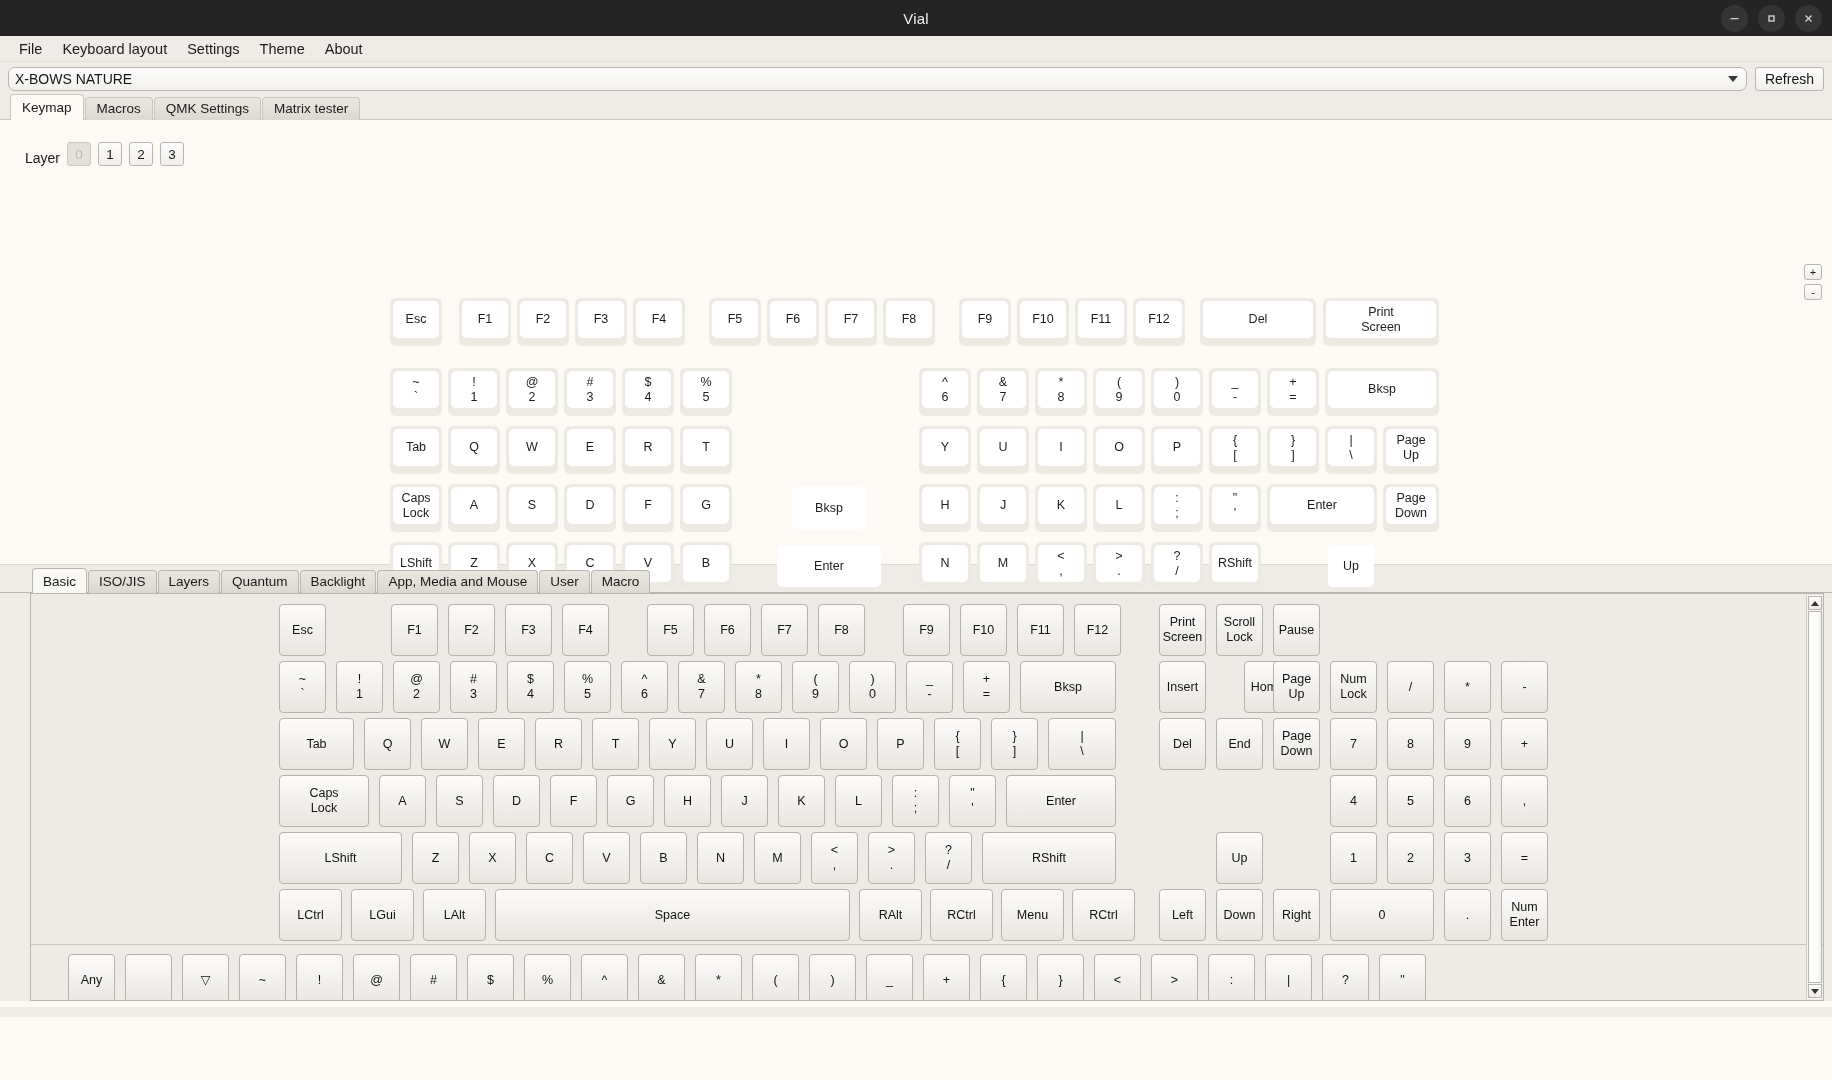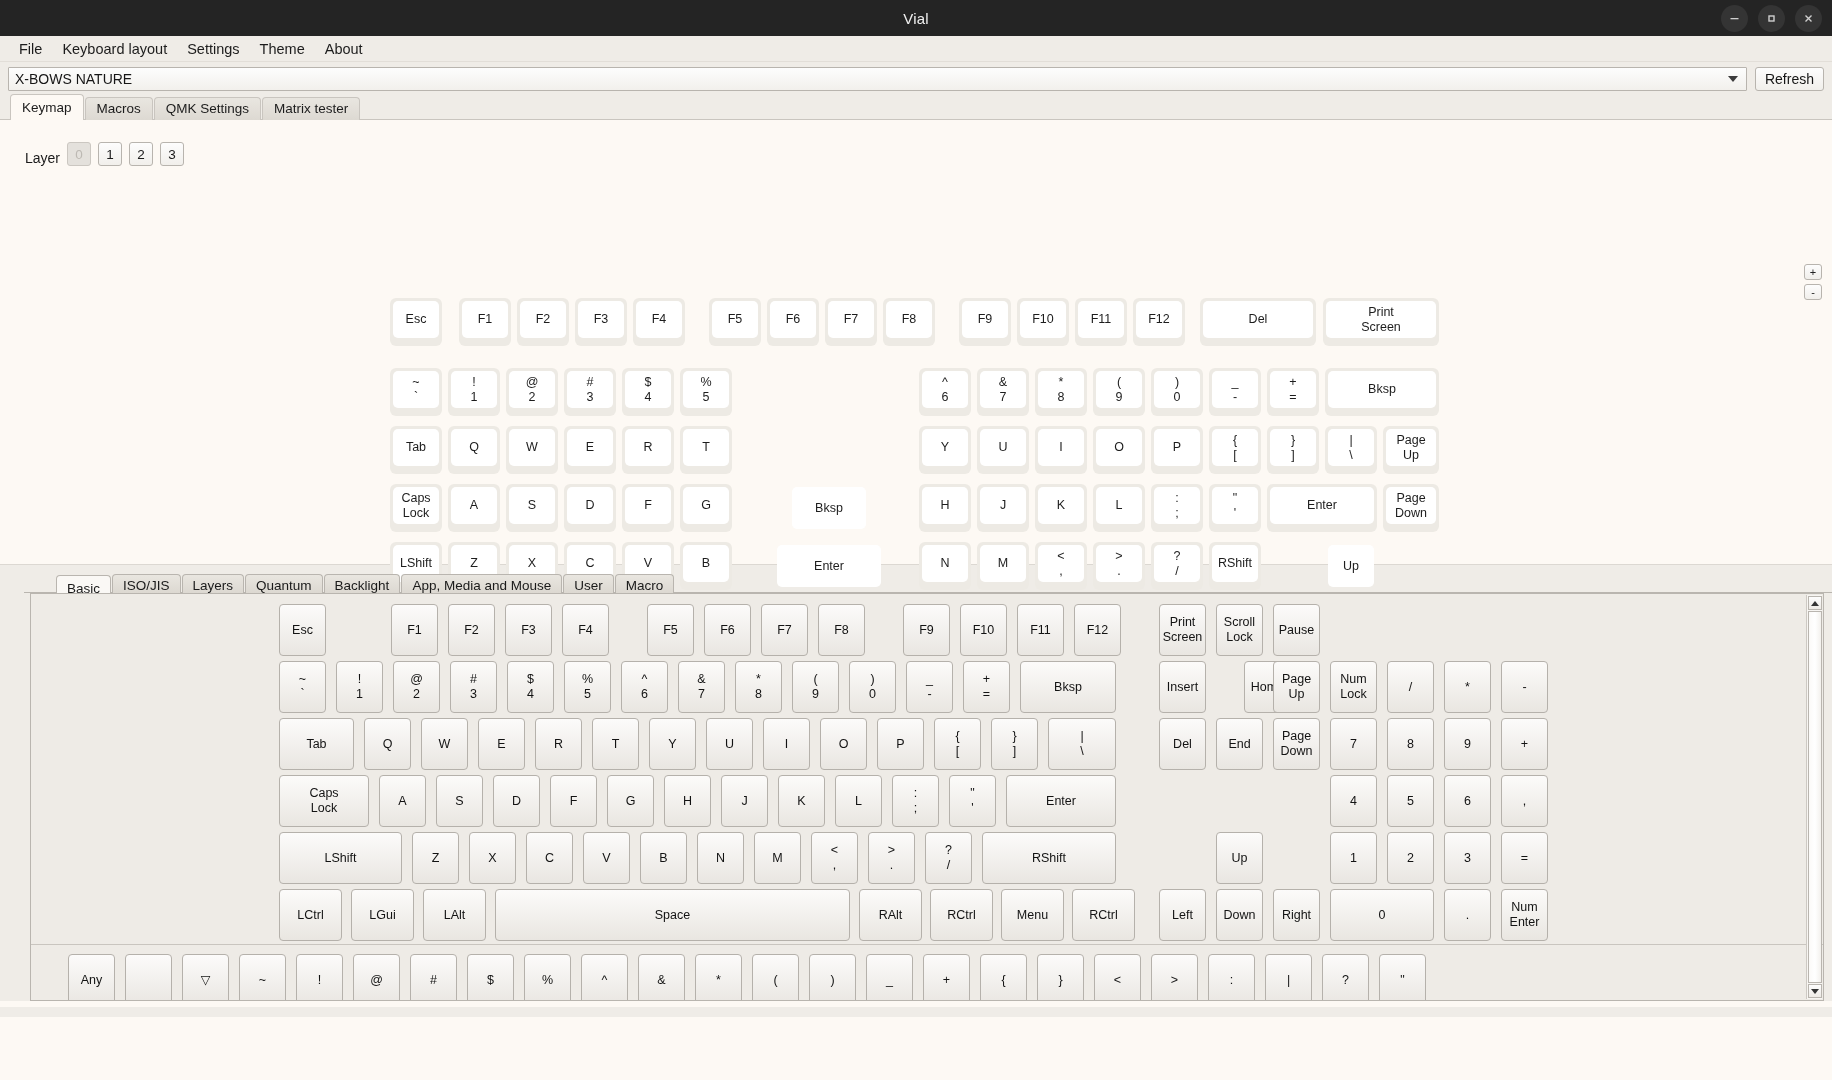--- a/index.html
+++ b/index.html
@@ -36,21 +36,21 @@
   }
 
   
   .kbrow{
     height:34px; background:#efece7; display:flex; align-items:center;
     padding:0 8px; gap:8px;
   }
   .combo{
     flex:1; height:24px;
     background:linear-gradient(#fdfdfd,#f2f0ec);
-    border:1px solid #b8b4ae; border-radius:1px;
+    border:1px solid #b8b4ae; border-radius:7px;
     display:flex; align-items:center; padding:0 6px;
     font-size:14px; color:#161616; position:relative;
   }
   .combo .caret{
     position:absolute; right:8px; top:50%; transform:translateY(-50%);
     width:0;height:0;border-left:5px solid transparent;border-right:5px solid transparent;
     border-top:6px solid #3b3b3b;
   }
   .refresh{
     height:24px; padding:0 9px;
@@ -118,24 +118,23 @@
   }
   .pk.nobase{ background:transparent; }
   .pk.nobase .cap{ bottom:3px; }
   .pk .cap .l2{ font-size:12.5px; }
 
   
   .picker{
     background:#efece7; height:fit-content;
   }
   .ptabs{
-    display:flex; gap:1px;
+    display:flex; align-items:flex-end; gap:1px;
     padding:8px 14px 0 32px; height:28px;
     border-bottom:1px solid #b9b5af;
-    margin-left:24px;
   }
   .ptab{
     font-size:13.5px; color:#1a1a1a;
     padding:3px 10px 4px 10px;
     border:1px solid #b9b5af; border-bottom:none;
     border-radius:4px 4px 0 0;
     background:linear-gradient(#e9e6e0,#dcd8d1);
     position:relative; top:1px;
   }
   .ptab.active{

